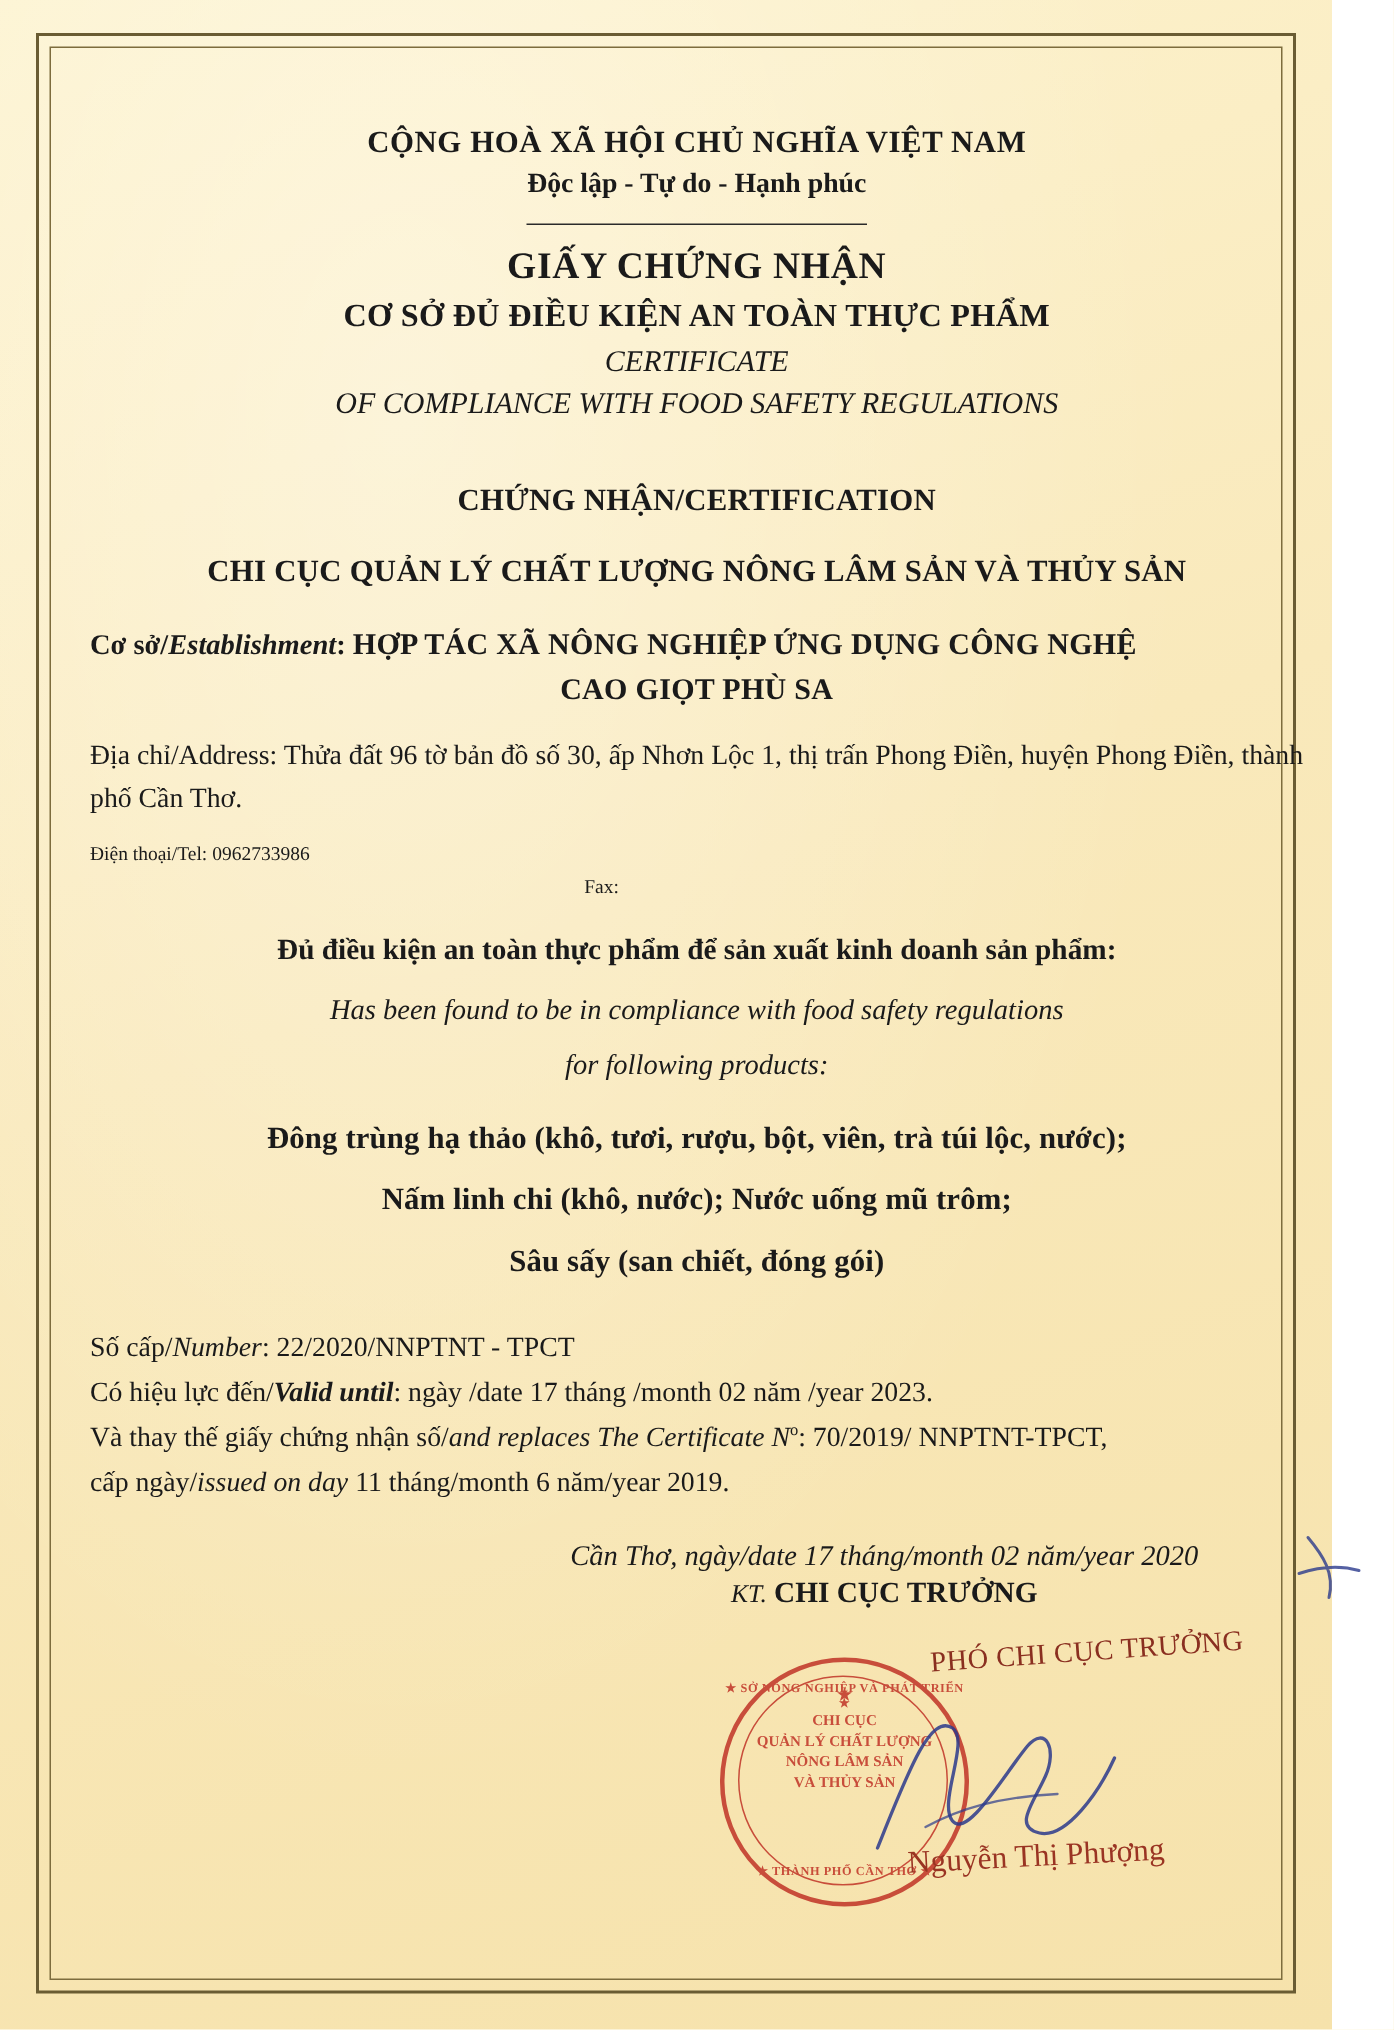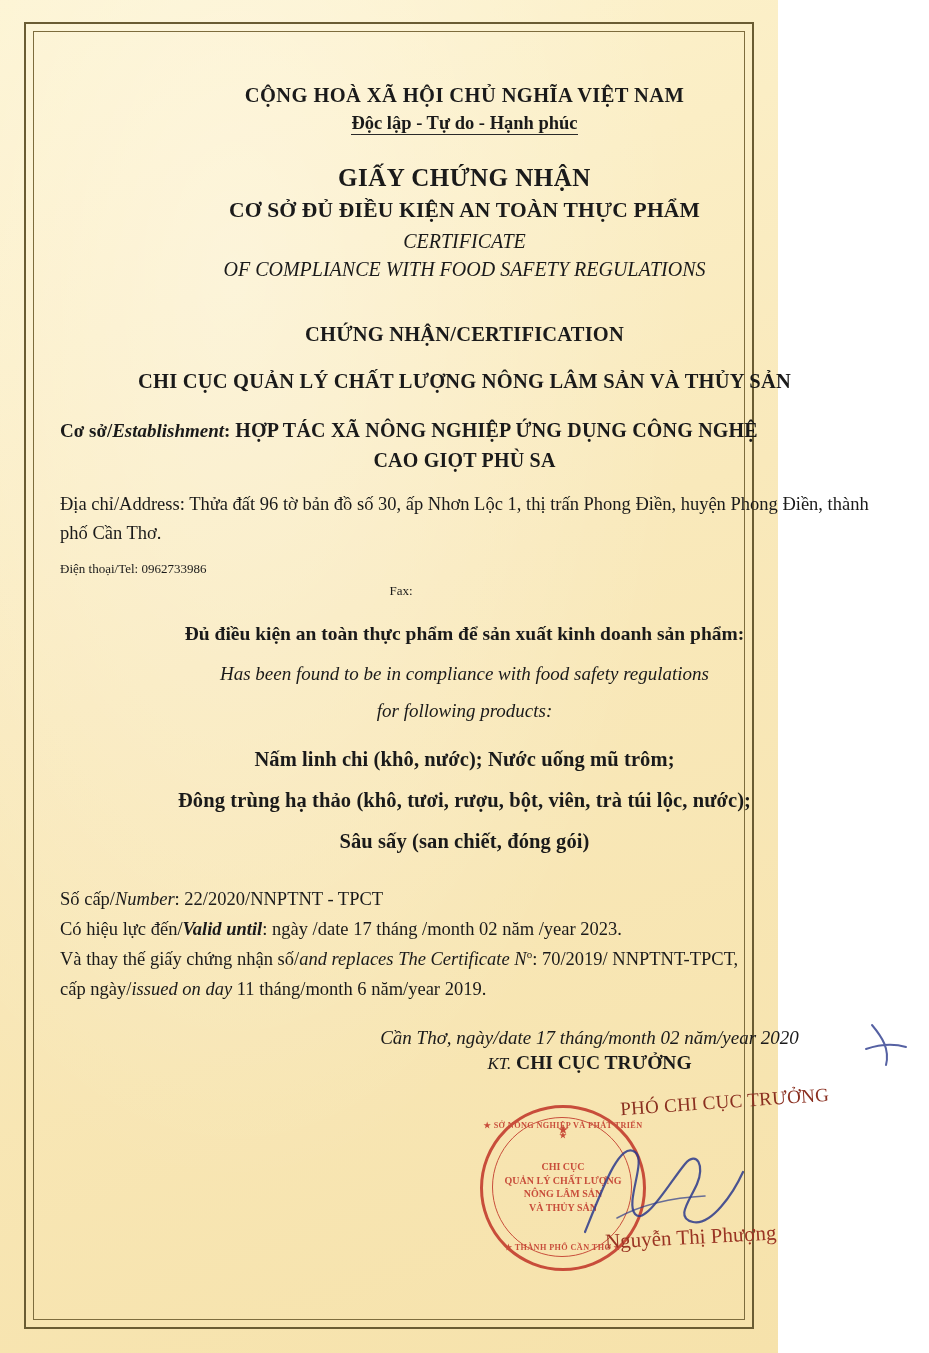--- a/index.html
+++ b/index.html
@@ -10,21 +10,21 @@
   body {
     width: 929px;
     height: 1353px;
     font-family: "Liberation Serif", serif;
     color: #1a1a1a;
     overflow: hidden;
   }
 
   .page {
     position: relative;
-    width: 778px;
+    width: 888px;
     height: 1353px;
     background: #fbeec3;
     background-image:
       radial-gradient(ellipse at 30% 20%, rgba(255,255,255,0.35), rgba(255,255,255,0) 60%),
       linear-gradient(160deg, #fdf3cf 0%, #f9e9bb 45%, #f6e2ab 100%);
   }
 
   
   .frame-outer {
     position: absolute;
@@ -59,21 +59,21 @@
     letter-spacing: 0.4px;
     margin-top: 22px;
   }
   .motto {
     font-size: 18.5px;
     font-weight: bold;
     margin-top: 6px;
   }
   .motto span {
     border-bottom: 1.5px solid #2a2a2a;
-    padding-bottom: 1px;
+    padding-bottom: 16px;
   }
 
   .title1 {
     font-size: 25px;
     font-weight: bold;
     letter-spacing: 0.5px;
     margin-top: 30px;
   }
   .title2 {
     font-size: 21.5px;
@@ -257,21 +257,21 @@
     font-size: 8.2px;
     color: #c2392b;
     font-weight: bold;
     letter-spacing: 0.4px;
   }
   .stamp .arc-top { top: 12px; }
   .stamp .arc-bottom { bottom: 16px; }
   .stamp .core {
     position: absolute;
     left: 0; right: 0;
-    top: 52px;
+    top: 33px;
     text-align: center;
     color: #c2392b;
     font-weight: bold;
     font-size: 10px;
     line-height: 1.35;
   }
 
   .sig-scribble {
     position: absolute;
     left: 505px;
@@ -336,22 +336,22 @@
         <span class="lbl-it">Fax:</span>
         <span></span>
       </div>
     </div>
 
     <div class="compliance-vn">Đủ điều kiện an toàn thực phẩm để sản xuất kinh doanh sản phẩm:</div>
     <div class="compliance-en1">Has been found to be in compliance with food safety regulations</div>
     <div class="compliance-en2">for following products:</div>
 
     <div class="products">
+      <div class="product">Đông trùng hạ thảo (khô, tươi, rượu, bột, viên, trà túi lộc, nước);</div>
       <div class="product">Nấm linh chi (khô, nước); Nước uống mũ trôm;</div>
-      <div class="product">Đông trùng hạ thảo (khô, tươi, rượu, bột, viên, trà túi lộc, nước);</div>
       <div class="product">Sâu sấy (san chiết, đóng gói)</div>
     </div>
 
     <div class="footer-lines">
       <div>
         <span>Số cấp/</span><span class="it">Number</span><span>: 22/2020/NNPTNT - TPCT</span>
       </div>
       <div>
         <span>Có hiệu lực đến/</span><span class="bi">Valid until</span><span>: ngày /date 17 tháng /month 02 năm /year 2023.</span>
       </div>

